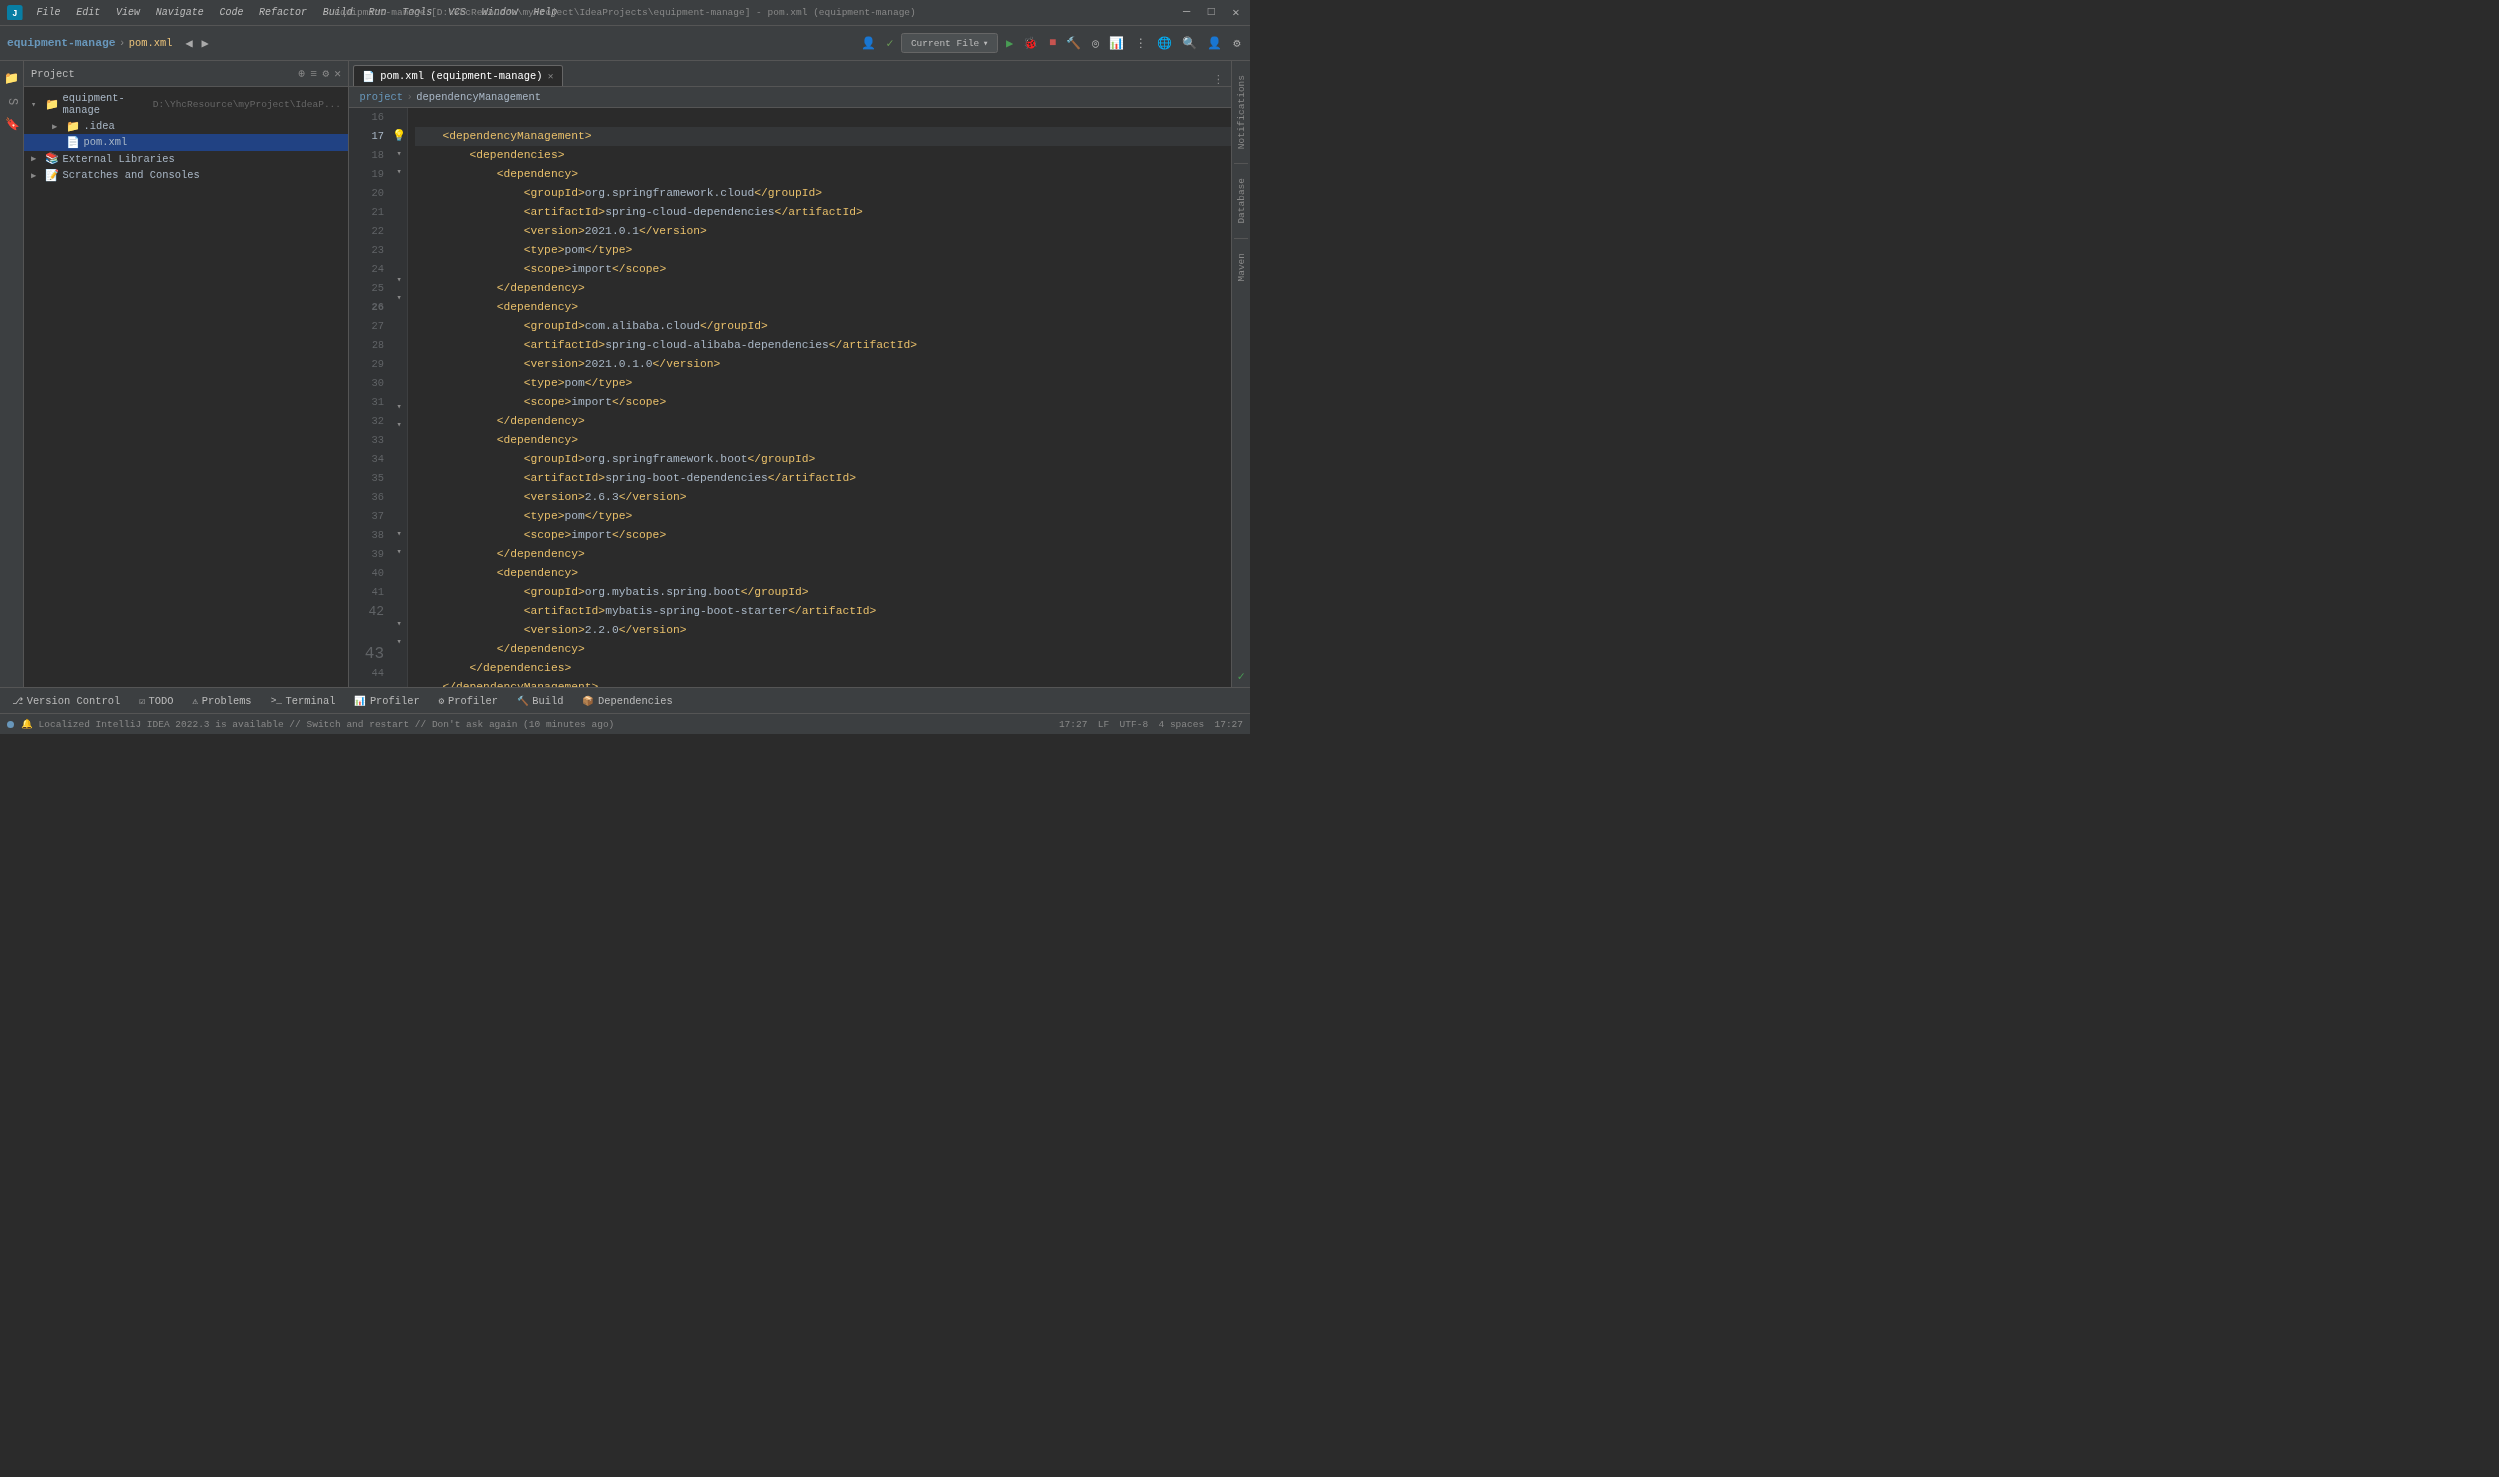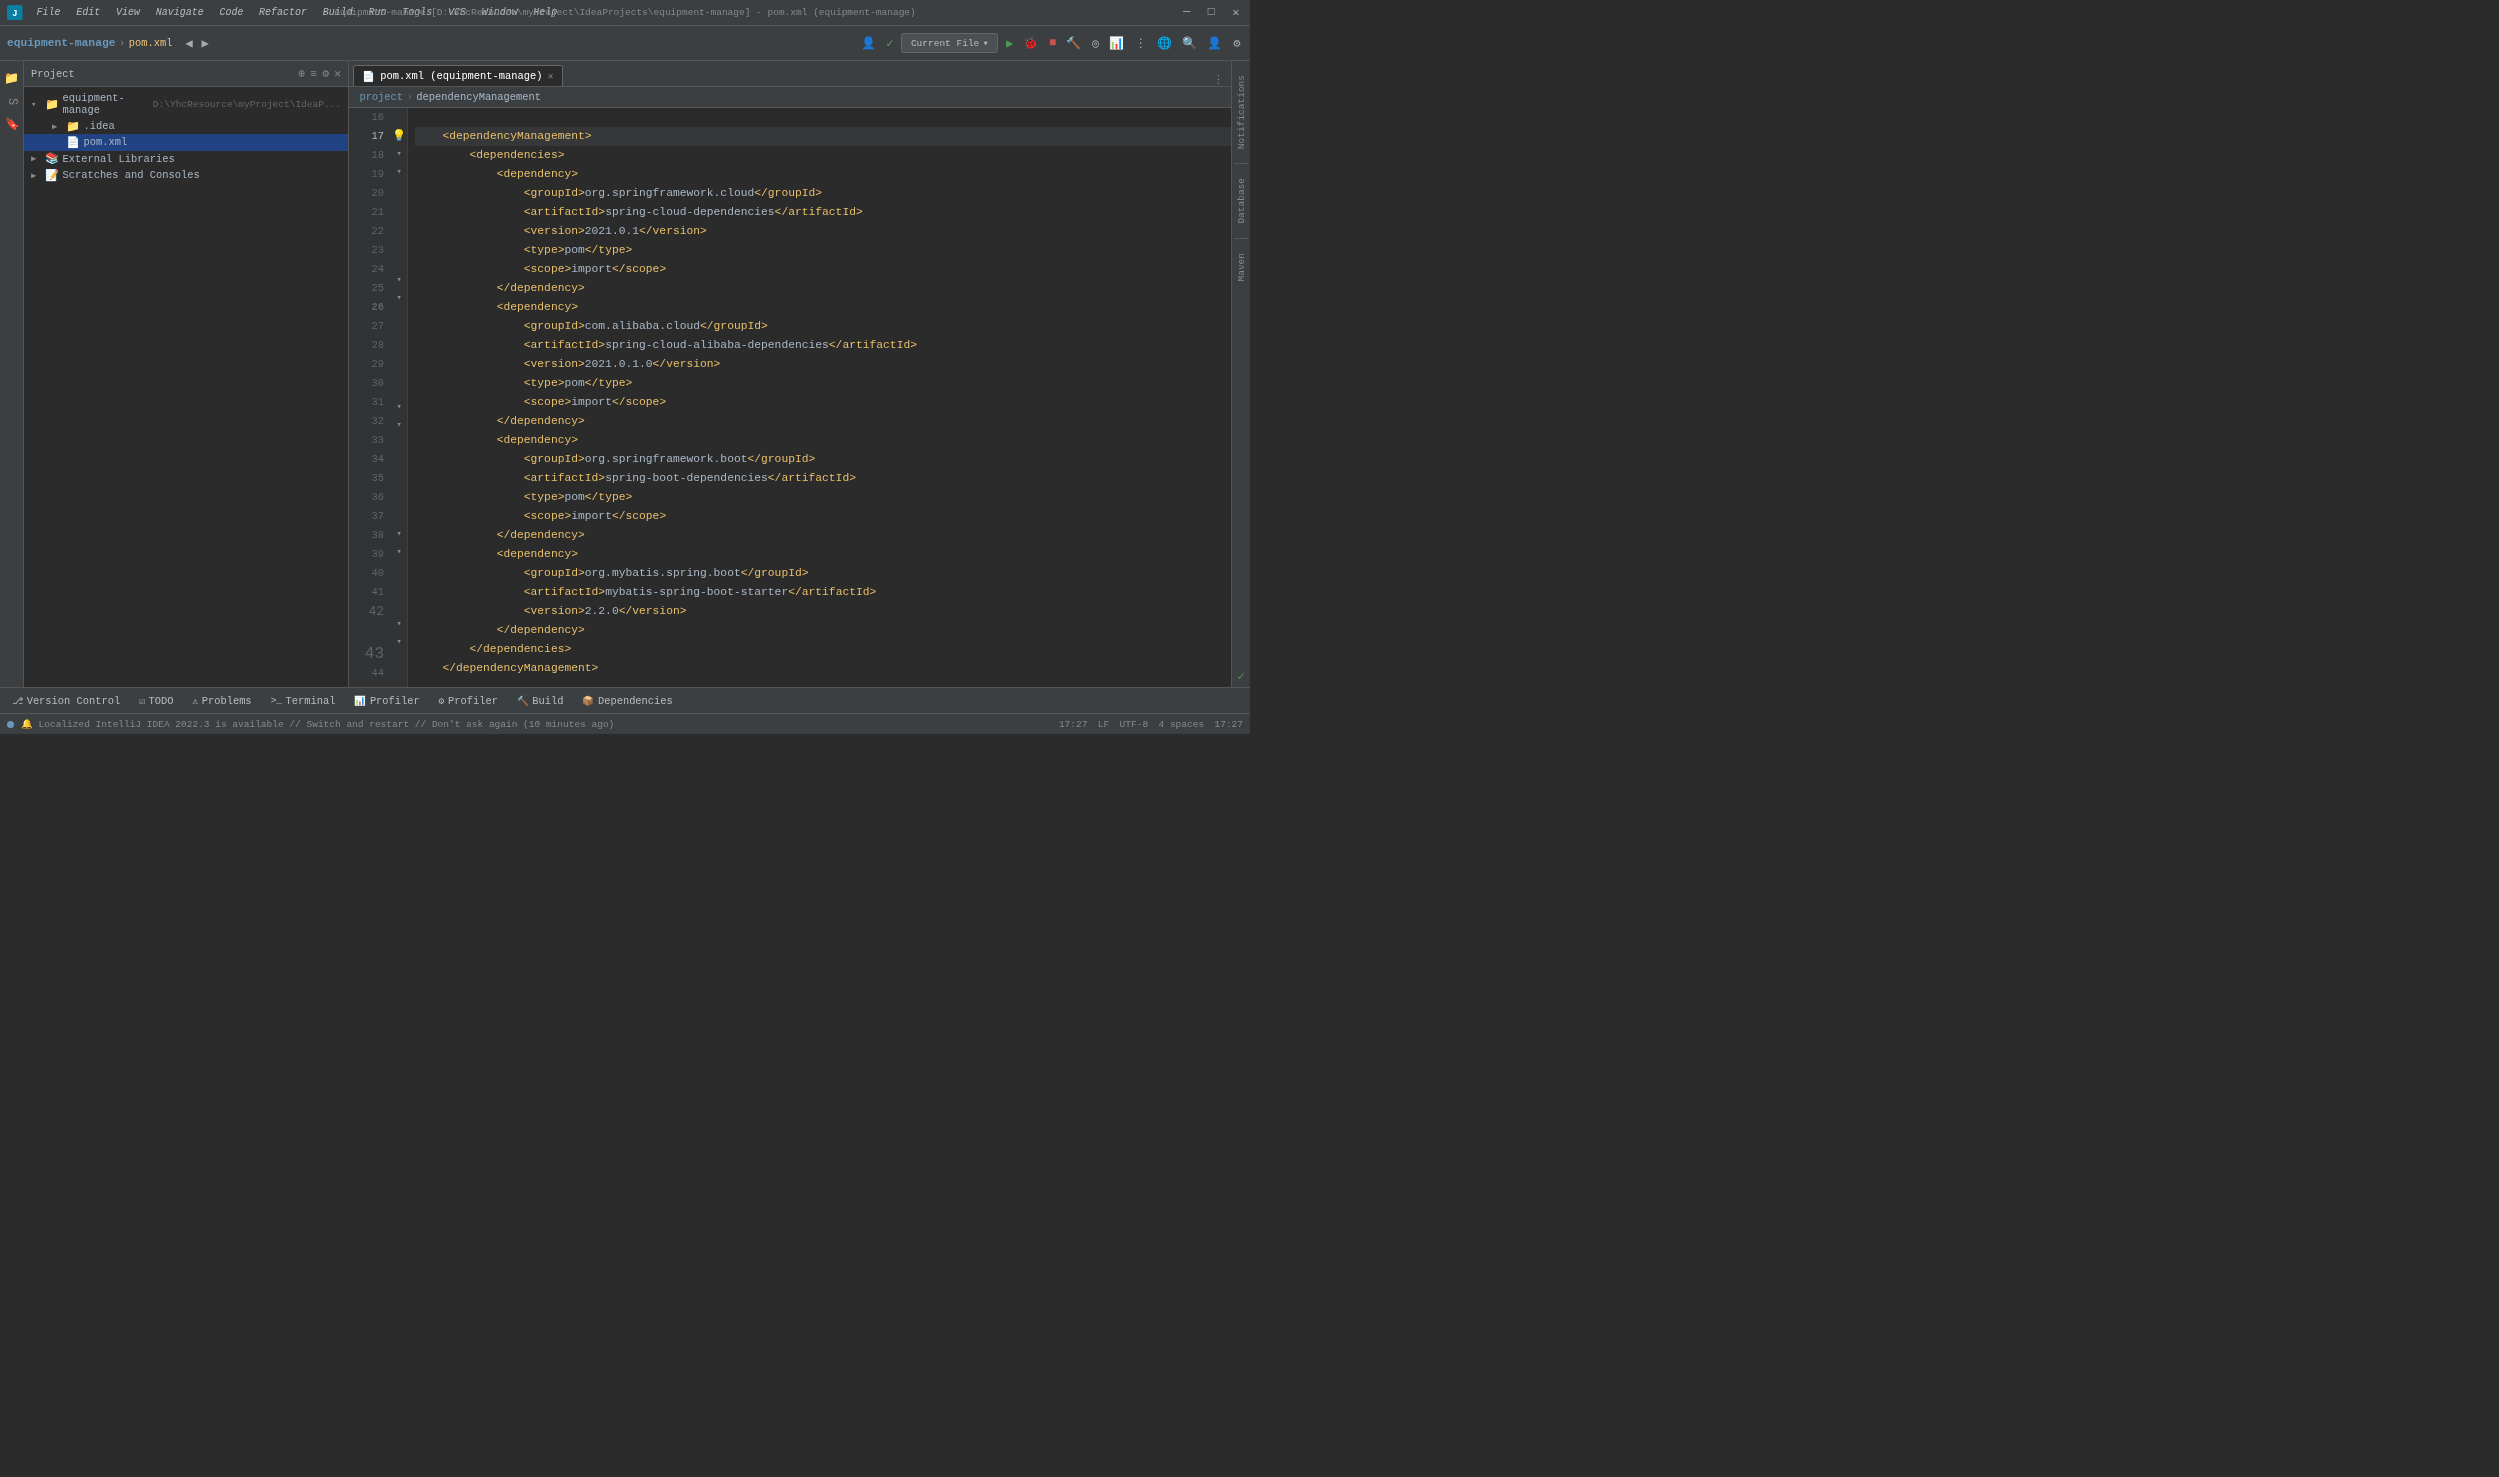--- a/index.html
+++ b/index.html
@@ -561,20 +561,21 @@
           <div class="code-line">            <span style="color:#e8bf6a;">&lt;dependency&gt;</span></div>
           <div class="code-line">                <span style="color:#e8bf6a;">&lt;groupId&gt;</span>com.alibaba.cloud<span style="color:#e8bf6a;">&lt;/groupId&gt;</span></div>
           <div class="code-line">                <span style="color:#e8bf6a;">&lt;artifactId&gt;</span>spring-cloud-alibaba-dependencies<span style="color:#e8bf6a;">&lt;/artifactId&gt;</span></div>
           <div class="code-line">                <span style="color:#e8bf6a;">&lt;version&gt;</span>2021.0.1.0<span style="color:#e8bf6a;">&lt;/version&gt;</span></div>
           <div class="code-line">                <span style="color:#e8bf6a;">&lt;type&gt;</span>pom<span style="color:#e8bf6a;">&lt;/type&gt;</span></div>
           <div class="code-line">                <span style="color:#e8bf6a;">&lt;scope&gt;</span>import<span style="color:#e8bf6a;">&lt;/scope&gt;</span></div>
           <div class="code-line">            <span style="color:#e8bf6a;">&lt;/dependency&gt;</span></div>
           <div class="code-line">            <span style="color:#e8bf6a;">&lt;dependency&gt;</span></div>
           <div class="code-line">                <span style="color:#e8bf6a;">&lt;groupId&gt;</span>org.springframework.boot<span style="color:#e8bf6a;">&lt;/groupId&gt;</span></div>
           <div class="code-line">                <span style="color:#e8bf6a;">&lt;artifactId&gt;</span>spring-boot-dependencies<span style="color:#e8bf6a;">&lt;/artifactId&gt;</span></div>
+          <div class="code-line">                <span style="color:#e8bf6a;">&lt;version&gt;</span>2.6.3<span style="color:#e8bf6a;">&lt;/version&gt;</span></div>
           <div class="code-line">                <span style="color:#e8bf6a;">&lt;type&gt;</span>pom<span style="color:#e8bf6a;">&lt;/type&gt;</span></div>
           <div class="code-line">                <span style="color:#e8bf6a;">&lt;scope&gt;</span>import<span style="color:#e8bf6a;">&lt;/scope&gt;</span></div>
           <div class="code-line">            <span style="color:#e8bf6a;">&lt;/dependency&gt;</span></div>
           <div class="code-line">            <span style="color:#e8bf6a;">&lt;dependency&gt;</span></div>
           <div class="code-line">                <span style="color:#e8bf6a;">&lt;groupId&gt;</span>org.mybatis.spring.boot<span style="color:#e8bf6a;">&lt;/groupId&gt;</span></div>
           <div class="code-line">                <span style="color:#e8bf6a;">&lt;artifactId&gt;</span>mybatis-spring-boot-starter<span style="color:#e8bf6a;">&lt;/artifactId&gt;</span></div>
           <div class="code-line">                <span style="color:#e8bf6a;">&lt;version&gt;</span>2.2.0<span style="color:#e8bf6a;">&lt;/version&gt;</span></div>
           <div class="code-line">            <span style="color:#e8bf6a;">&lt;/dependency&gt;</span></div>
           <div class="code-line">        <span style="color:#e8bf6a;">&lt;/dependencies&gt;</span></div>
           <div class="code-line">    <span style="color:#e8bf6a;">&lt;/dependencyManagement&gt;</span></div>

